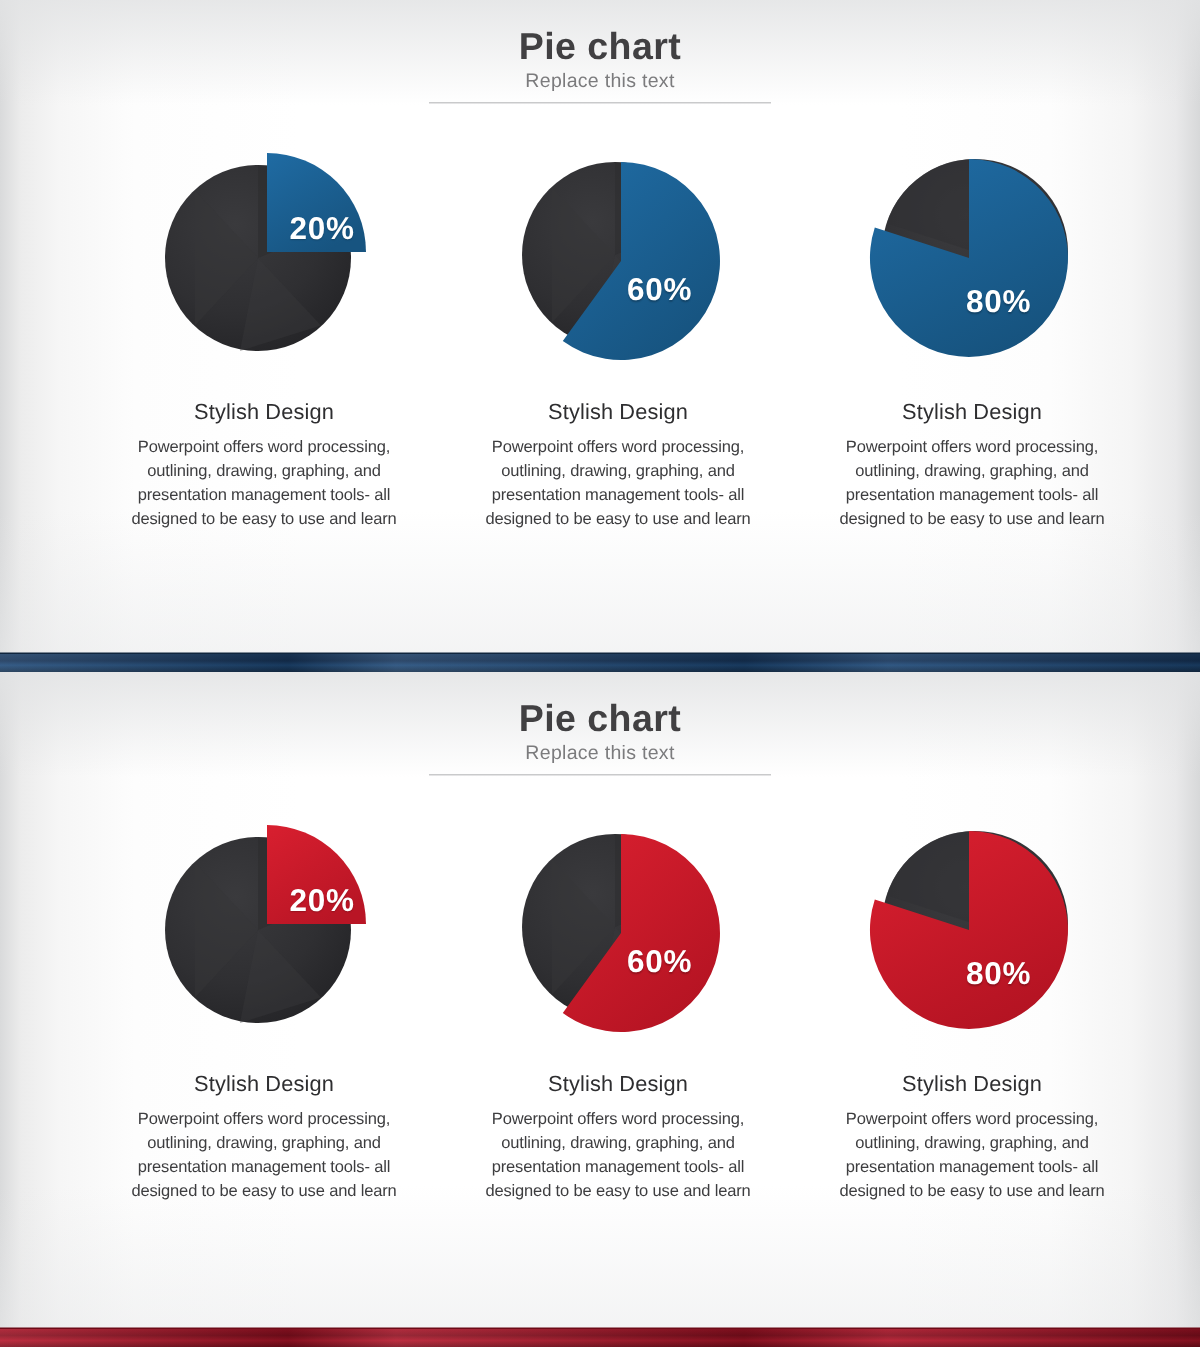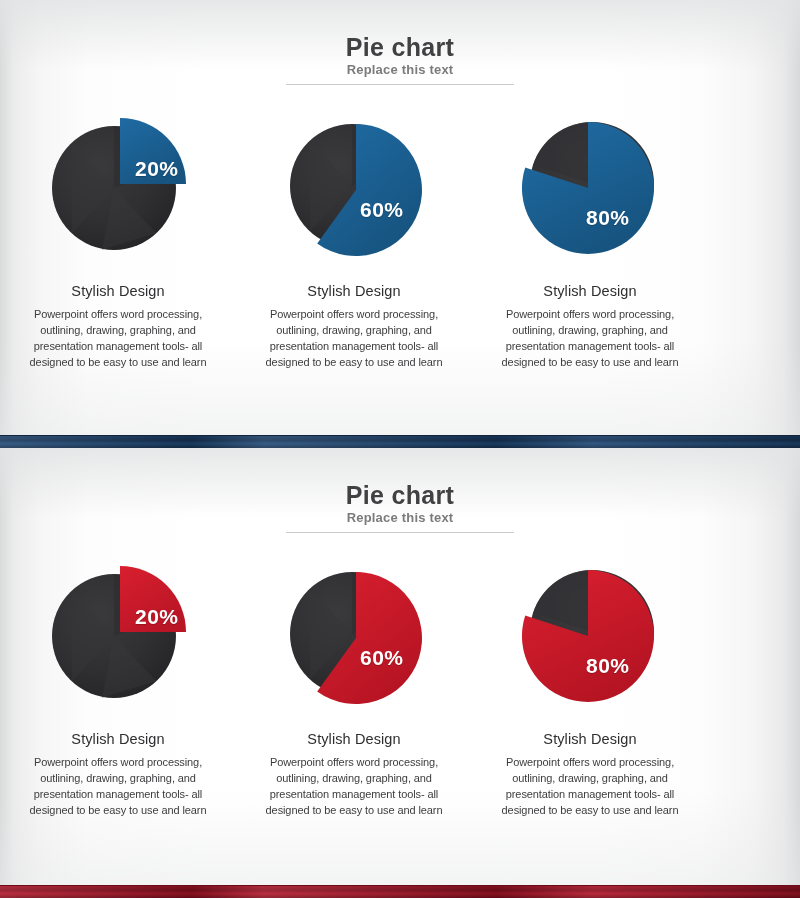--- a/index.html
+++ b/index.html
@@ -89,48 +89,49 @@
       rgba(255,255,255,0.10) 33%,
       rgba(0,0,0,0.25) 62%,
       rgba(255,255,255,0.08) 74%,
       rgba(0,0,0,0.28) 100%);
   }
 
   
   .slide-header {
     position: relative;
     text-align: center;
-    padding-top: 34px;
+    padding-top: 18px;
   }
   .slide-title {
     font-size: 25px;
     font-weight: bold;
     color: #414042;
     letter-spacing: 0.3px;
     line-height: 1.08;
   }
   .slide-subtitle {
     font-size: 13px;
     color: #7b7b7d;
     margin-top: 1px;
     letter-spacing: 0.2px;
-    font-weight: bold;
   }
   .title-rule {
     width: 228px;
     height: 1px;
     margin: 7px auto 0 auto;
     background: #c9cacb;
   }
 
   
   .charts-row {
     position: relative;
     display: flex;
+    justify-content: center;
     margin-top: 25px;
+    padding-left: 24px;
   }
   .chart-col {
     width: 236px;
     display: flex;
     flex-direction: column;
     align-items: center;
   }
 
   .pie-wrap {
     position: relative;

